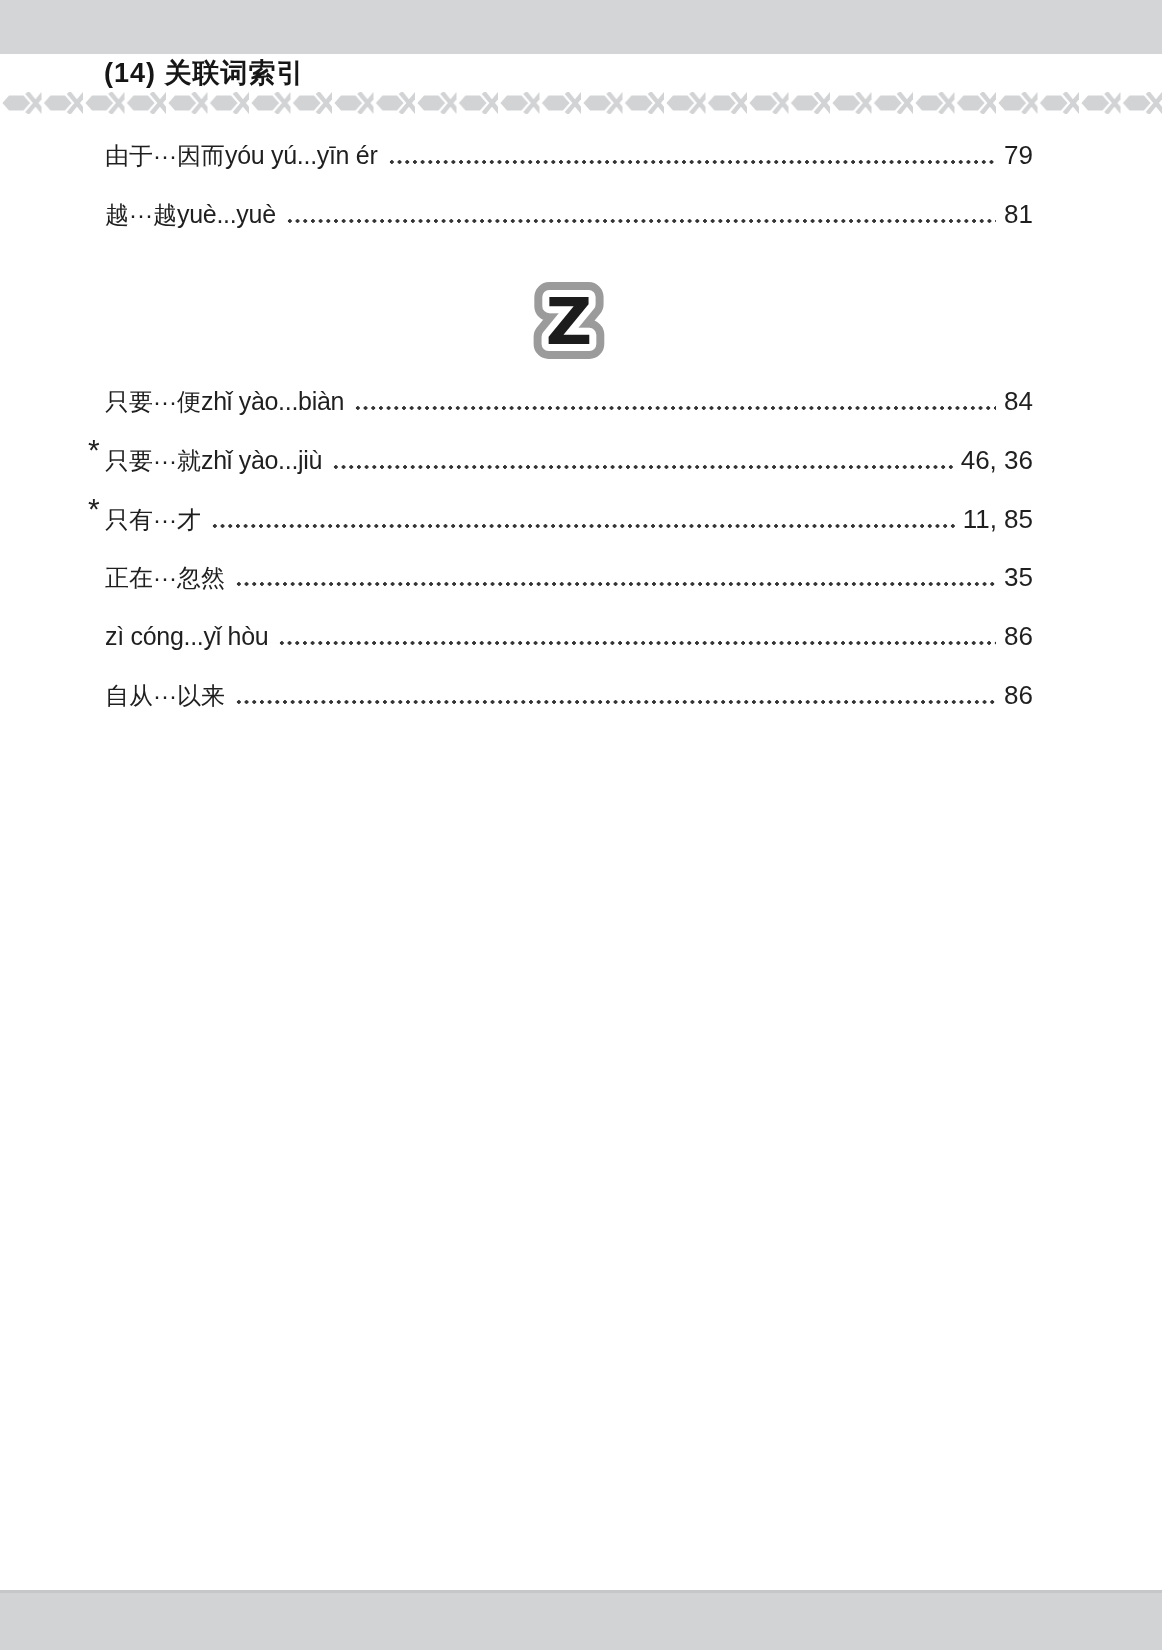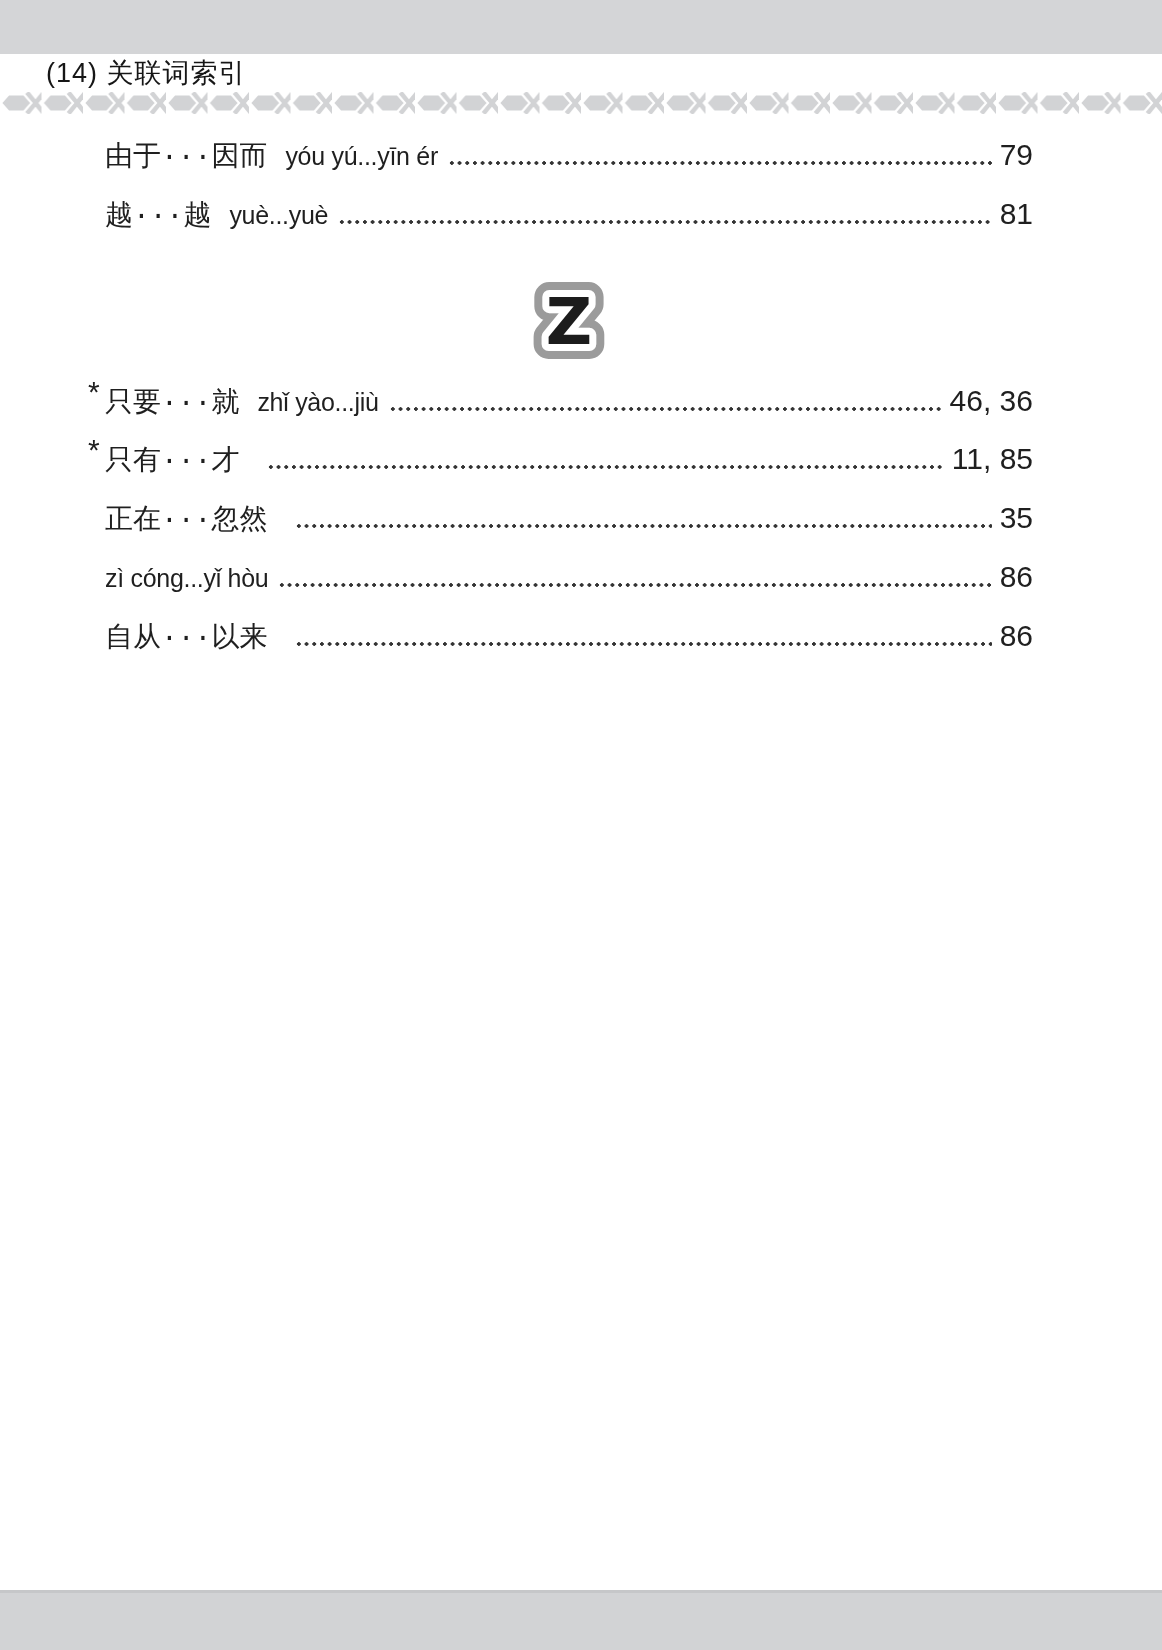--- a/index.html
+++ b/index.html
@@ -11,56 +11,55 @@
     font-family:"Liberation Sans", sans-serif;
     color:var(--ink,#1f1f1f);
   }
   .top-bar{
     position:absolute;left:0;top:0;width:100%;height:54px;
     background:var(--bar,#d4d5d7);
   }
   .header-row{
     position:absolute;left:0;top:54px;width:100%;height:38px;
     display:flex;align-items:center;
-    padding-left:46px;box-sizing:border-box;
-    font-size:27px;letter-spacing:1px;color:#161616;
+    padding-left:104px;box-sizing:border-box;
+    font-size:27px;letter-spacing:1px;color:#161616;font-weight:bold;
   }
   .ribbon{
     position:absolute;left:0;top:92px;width:1162px;height:22px;
   }
   .content{
     position:absolute;left:105px;right:129px;top:113px;
   }
   .entry{
     display:flex;align-items:baseline;height:58.8px;
     white-space:nowrap;
   }
   .entries-a{margin-top:13px;}
   .entry .star{
     display:inline-block;width:17px;margin-left:-17px;
     font-size:30px;line-height:58.8px;
     transform:translateY(-9px);
   }
   .entry .cn{
-    font-size:28px;line-height:58.8px;
-    margin-right:18px;
-    font-family:Liberation Mono, monospace;
+    font-size:24px;line-height:58.8px;
+    font-family:Liberation Sans, sans-serif;
   }
   .entry .py{
     font-size:25px;line-height:58.8px;letter-spacing:-0.3px;
   }
   .entry .leader{
     flex:1;height:4px;margin:0 8px 0 10px;
     background-image:radial-gradient(circle, #343434 1.55px, transparent 1.9px);
     background-size:7.7px 4px;
     background-repeat:repeat-x;
     background-position:left bottom;
   }
   .entry .pg{
-    font-size:30px;line-height:58.8px;
+    font-size:26px;line-height:58.8px;
   }
   .z-wrap{
     height:100px;margin-top:28px;margin-bottom:0;
     display:flex;justify-content:center;
   }
   .bottom-bar{
     position:absolute;left:0;bottom:0;width:100%;height:57px;
     background:var(--bar2,#d2d3d5);
     border-top:3px solid #c6c7c9;
     box-sizing:content-box;
@@ -115,20 +114,27 @@
       <svg width="120" height="100" viewBox="0 0 120 100" xmlns="http://www.w3.org/2000/svg">
         <g font-family="'DejaVu Sans', sans-serif" font-weight="bold" font-size="64" text-anchor="middle">
           <text class="z-glyph" x="60" y="72" fill="none" stroke="#9b9b9b" stroke-width="30" stroke-linejoin="round" stroke-linecap="round">Z</text>
           <text class="z-glyph" x="60" y="72" fill="none" stroke="#ffffff" stroke-width="14" stroke-linejoin="round" stroke-linecap="round">Z</text>
           <text class="z-glyph" x="60" y="72" fill="#1c1c1c">Z</text>
         </g>
       </svg>
     </div>
 
     <div class="entries-b">
+  <div class="entry">
+    <span class="star"></span>
+    <span class="cn">只要···便</span>
+    <span class="py">zhǐ yào...biàn</span>
+    <span class="leader"></span>
+    <span class="pg">84</span>
+  </div>
 
   <div class="entry">
     <span class="star">*</span>
     <span class="cn">只要···就</span>
     <span class="py">zhǐ yào...jiù</span>
     <span class="leader"></span>
     <span class="pg">46, 36</span>
   </div>
 
   <div class="entry">

